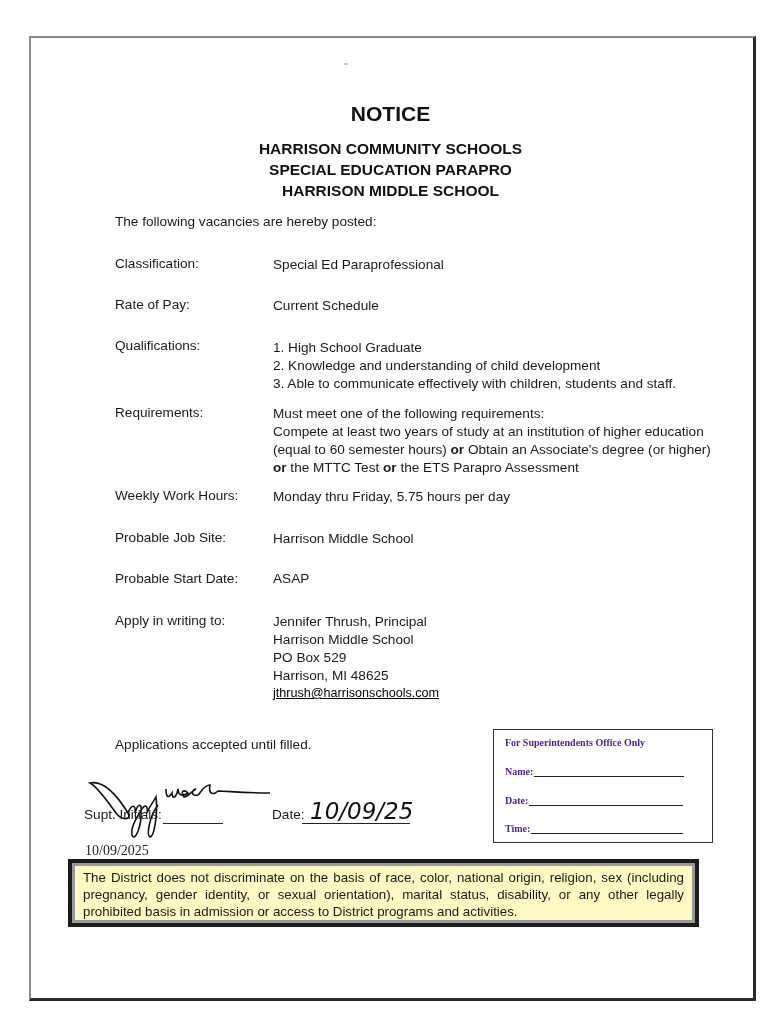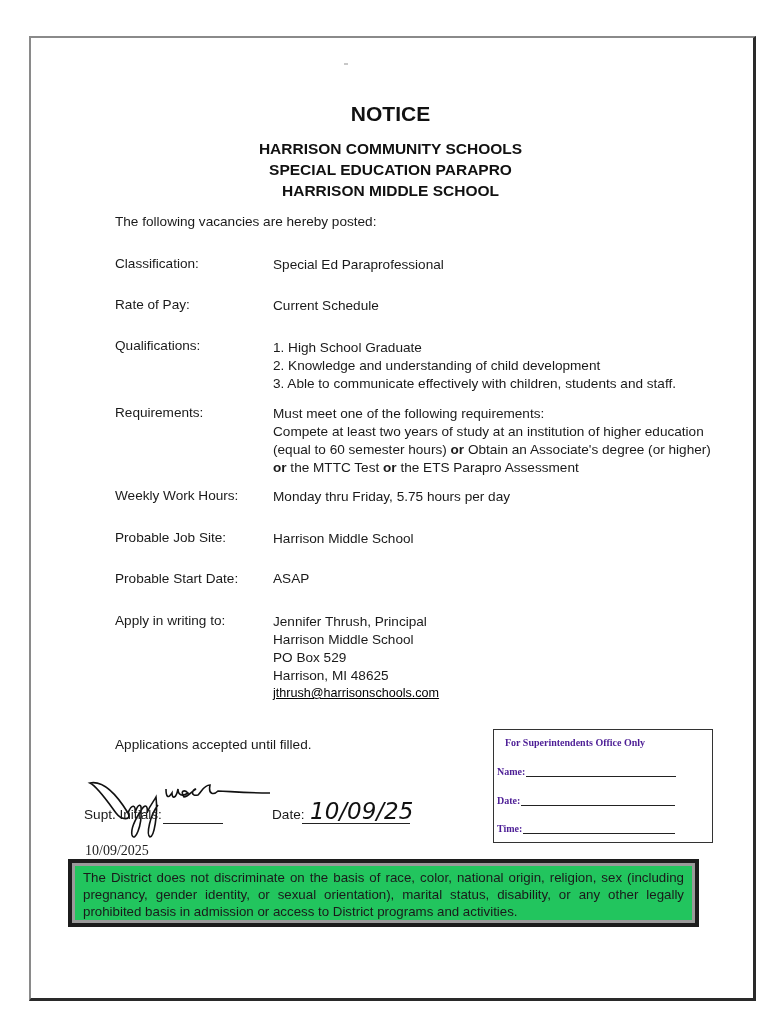--- a/index.html
+++ b/index.html
@@ -79,21 +79,21 @@
       color: #4c1d95;
     }
     .office-box .hdr {
       position: absolute;
       left: 11px;
       top: 7px;
       white-space: nowrap;
     }
     .office-box .row {
       position: absolute;
-      left: 3px;
+      left: 11px;
       white-space: nowrap;
       display: flex;
       align-items: flex-end;
     }
     .office-box .line {
       display: inline-block;
       border-bottom: 1.2px solid #222;
       height: 1px;
       margin-left: 1px;
     }
@@ -131,21 +131,21 @@
       width: 623px;
       height: 60px;
       border: 4px solid #1c1c1c;
       padding: 0;
       background: #fff;
     }
     .disclaimer-inner {
       position: absolute;
       left: 0; top: 0; right: 0; bottom: 0;
       border: 3px solid #9a9a9a;
-      background: #22c55e;
+      background: #fef9c3;
     }
     .disclaimer-text {
       position: absolute;
       left: 8px;
       right: 8px;
       top: 3px;
       font-size: 13.3px;
       line-height: 17px;
       text-align: justify;
       text-align-last: left;

